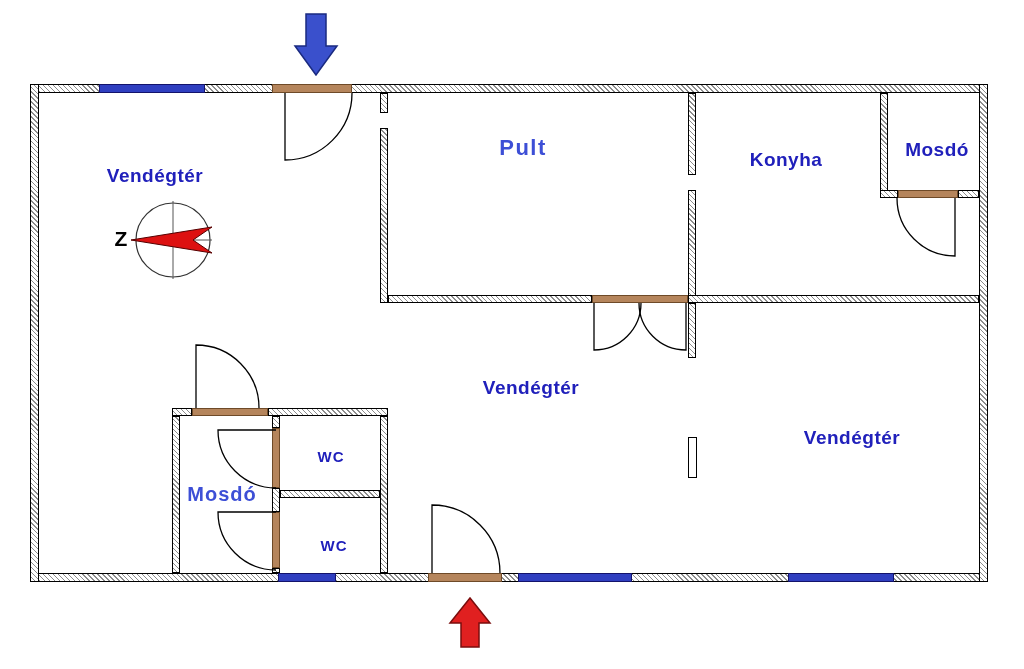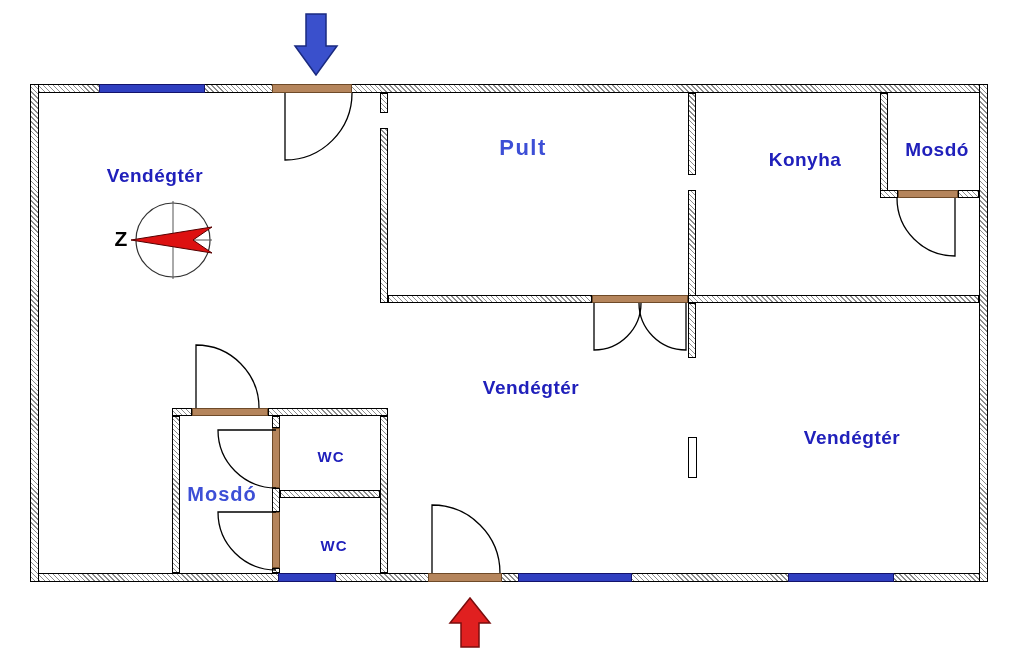--- a/index.html
+++ b/index.html
@@ -102,21 +102,21 @@
       <line x1="134" y1="240" x2="212" y2="240" stroke="#555555" stroke-width="1"></line>
       <polygon points="131,240 212,227 193,240 212,253" stroke="#550000" stroke-width="1" fill="#dd1111"></polygon>
     </g>
 
     <polygon points="316,75 295,46 306,46 306,14 326,14 326,46 337,46" stroke="#1a2a80" stroke-width="1.5" fill="#3a50cc"></polygon>
     <polygon points="470,598 450,623 461,623 461,647 479,647 479,623 490,623" stroke="#7a0d0d" stroke-width="1.5" fill="#e02020"></polygon>
   </svg>
 
   <div class="lbl" style="left:155px;top:176px;">Vendégtér</div>
   <div class="lbl lbl-light lbl-big" style="left:523px;top:148px;">Pult</div>
-  <div class="lbl" style="left:805px;top:160px;">Konyha</div>
+  <div class="lbl" style="left:786px;top:160px;">Konyha</div>
   <div class="lbl" style="left:937px;top:150px;">Mosdó</div>
   <div class="lbl" style="left:531px;top:388px;">Vendégtér</div>
   <div class="lbl" style="left:852px;top:438px;">Vendégtér</div>
   <div class="lbl lbl-light lbl-mid" style="left:222px;top:494px;">Mosdó</div>
   <div class="lbl lbl-wc" style="left:331px;top:456px;">WC</div>
   <div class="lbl lbl-wc" style="left:334px;top:545px;">WC</div>
   <div class="lbl lbl-z" style="left:121px;top:239px;">Z</div>
 
 </div>
 

